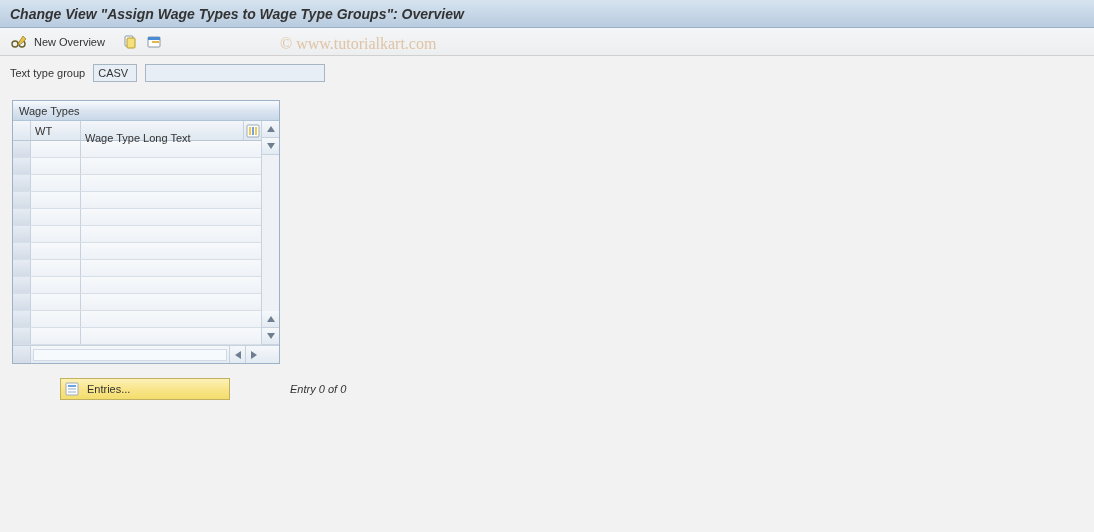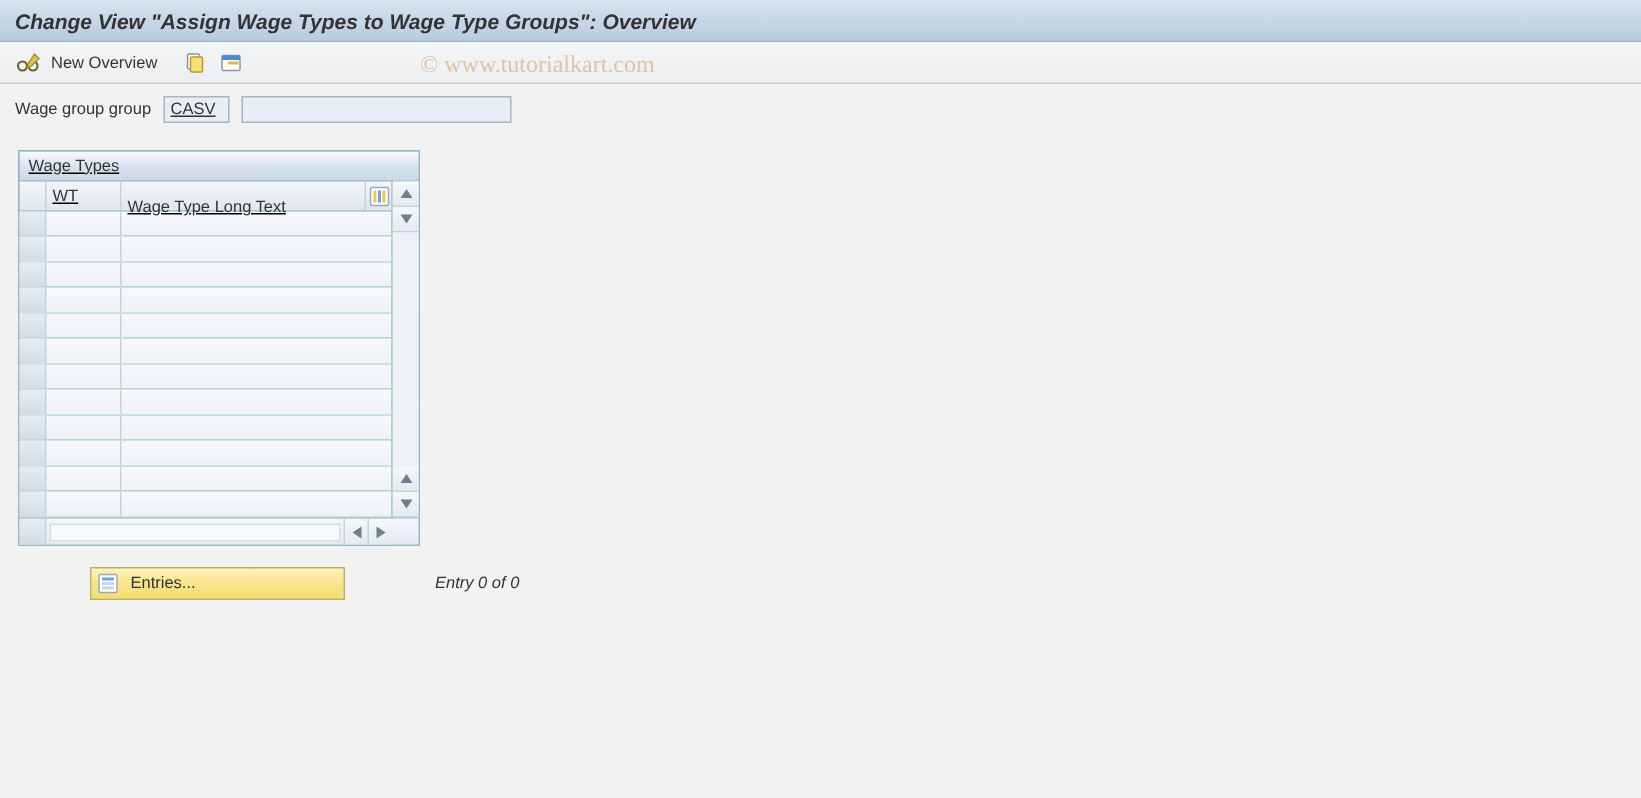--- a/index.html
+++ b/index.html
@@ -52,30 +52,29 @@
   }
   .form-label { color: #333; }
   .form-field {
     background: #e7eef5;
     border: 1px solid #a8b6c4;
     color: #333;
     height: 18px;
     padding: 0 4px;
     display: flex; align-items: center;
   }
-  .form-field.short { width: 44px; text-decoration: underline; }
+  .form-field.short { width: 44px; }
   .form-field.long { width: 180px; }
 
   .panel {
     margin: 12px 0 0 12px;
     width: 268px;
     border: 1px solid #9eb2c7;
-    background: #22c55e;
+    background: #15803d;
     box-shadow: 0 0 0 1px #d9e2ec inset;
-    text-decoration: underline;
   }
   .panel-head {
     background: linear-gradient(#f8faff, #dbe5f0, #c9d8e8);
     border-bottom: 1px solid #b1c3d6;
     height: 20px;
     display: flex; align-items: center;
     padding: 0 6px;
     color: #333;
   }
   .grid {
@@ -197,21 +196,21 @@
       <rect x="2" y="3" width="12" height="10" rx="1" fill="#fff" stroke="#8896a6" stroke-width="1"></rect>
       <rect x="2" y="3" width="12" height="3" fill="#4a8bd6"></rect>
       <rect x="6" y="7" width="7" height="2" fill="#e2b84a"></rect>
     </svg>
   </span>
 </div>
 
 <div class="watermark">© www.tutorialkart.com</div>
 
 <div class="form-area">
-  <span class="form-label">Wage group group</span>
+  <span class="form-label">Text type group</span>
   <span class="form-field short">CASV</span>
   <span class="form-field long"></span>
 </div>
 
 <div class="panel">
   <div class="panel-head">Wage Types</div>
   <div class="grid">
     <div class="grid-left">
       <div class="col-headers">
         <div class="col-sel"></div>

